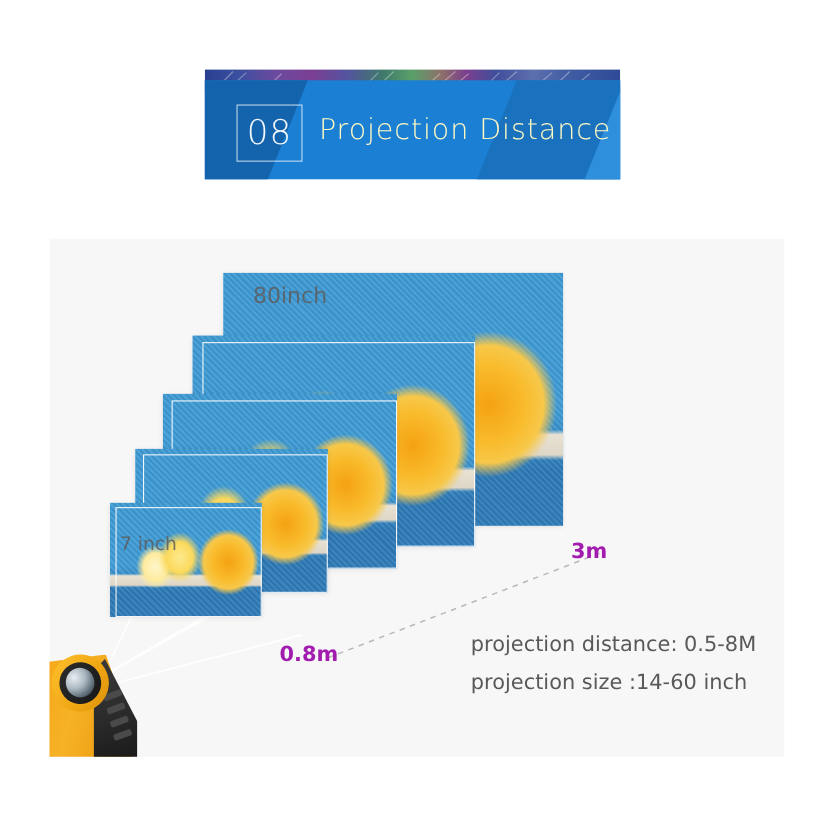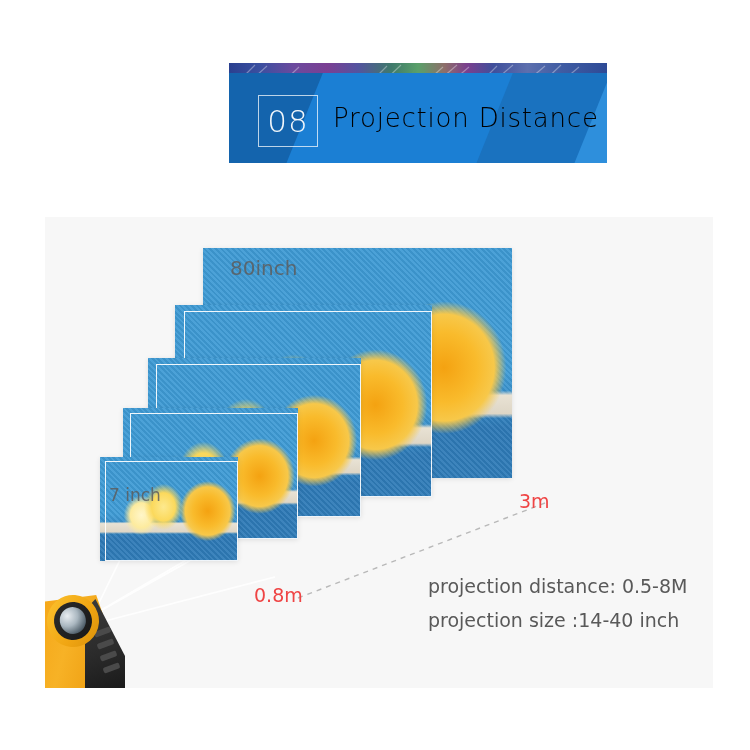--- a/index.html
+++ b/index.html
@@ -16,21 +16,20 @@
   }
 
   
   #banner {
     position: absolute;
     left: 186px;
     top: 63px;
     width: 378px;
     height: 128px;
     overflow: hidden;
-    margin-left: 43px;
   }
   #banner-deco {
     position: absolute;
     left: 0; top: 0;
     width: 378px;
     height: 22px;
   }
   #banner-body {
     position: absolute;
     left: 0; top: 10px;
@@ -79,21 +78,21 @@
     font-size: 31px;
     font-weight: 300;
     letter-spacing: 1px;
     line-height: 1;
     font-family: "DejaVu Sans", sans-serif;
   }
   #banner-title {
     position: absolute;
     left: 104px;
     top: 30px;
-    color: #000000;
+    color: #fef9c3;
     font-size: 26px;
     font-weight: 300;
     letter-spacing: 0.8px;
     white-space: nowrap;
     font-family: "DejaVu Sans", sans-serif;
   }
 
   
   #stage {
     position: absolute;
@@ -141,22 +140,22 @@
   }
 
   
   #depth-line {
     position: absolute;
     pointer-events: none;
   }
 
   .dim-label {
     position: absolute;
-    color: #ef4444;
-    font-weight: 400;
+    color: #a21caf;
+    font-weight: 700;
     white-space: nowrap;
     font-family: "DejaVu Sans", sans-serif;
   }
   #label-05m { left: 209px; top: 367px; font-size: 19px; }
   #label-3m  { left: 474px; top: 273px; font-size: 19px; }
 
   
   #specs {
     position: absolute;
     left: 383px;
@@ -336,21 +335,21 @@
     <div class="screen-photo"></div>
   </div>
   <div class="screen-frame" style="left:60px; top:244px; width:133px; height:100px;"></div>
   <div class="screen-label" style="left:64px; top:268px; font-size:17px;">7 inch</div>
 
   <div class="dim-label" id="label-05m">0.8m</div>
   <div class="dim-label" id="label-3m">3m</div>
 
   <div id="specs">
     <div class="spec-line">projection distance: 0.5-8M</div>
-    <div class="spec-line">projection size :14-40 inch</div>
+    <div class="spec-line">projection size :14-60 inch</div>
   </div>
 
   <div id="projector">
     <div id="proj-body"></div>
     <div id="proj-edge">
       <div class="vent" style="left:9px;  top:30px;"></div>
       <div class="vent" style="left:12px; top:42px;"></div>
       <div class="vent" style="left:15px; top:54px;"></div>
       <div class="vent" style="left:18px; top:66px;"></div>
     </div>

